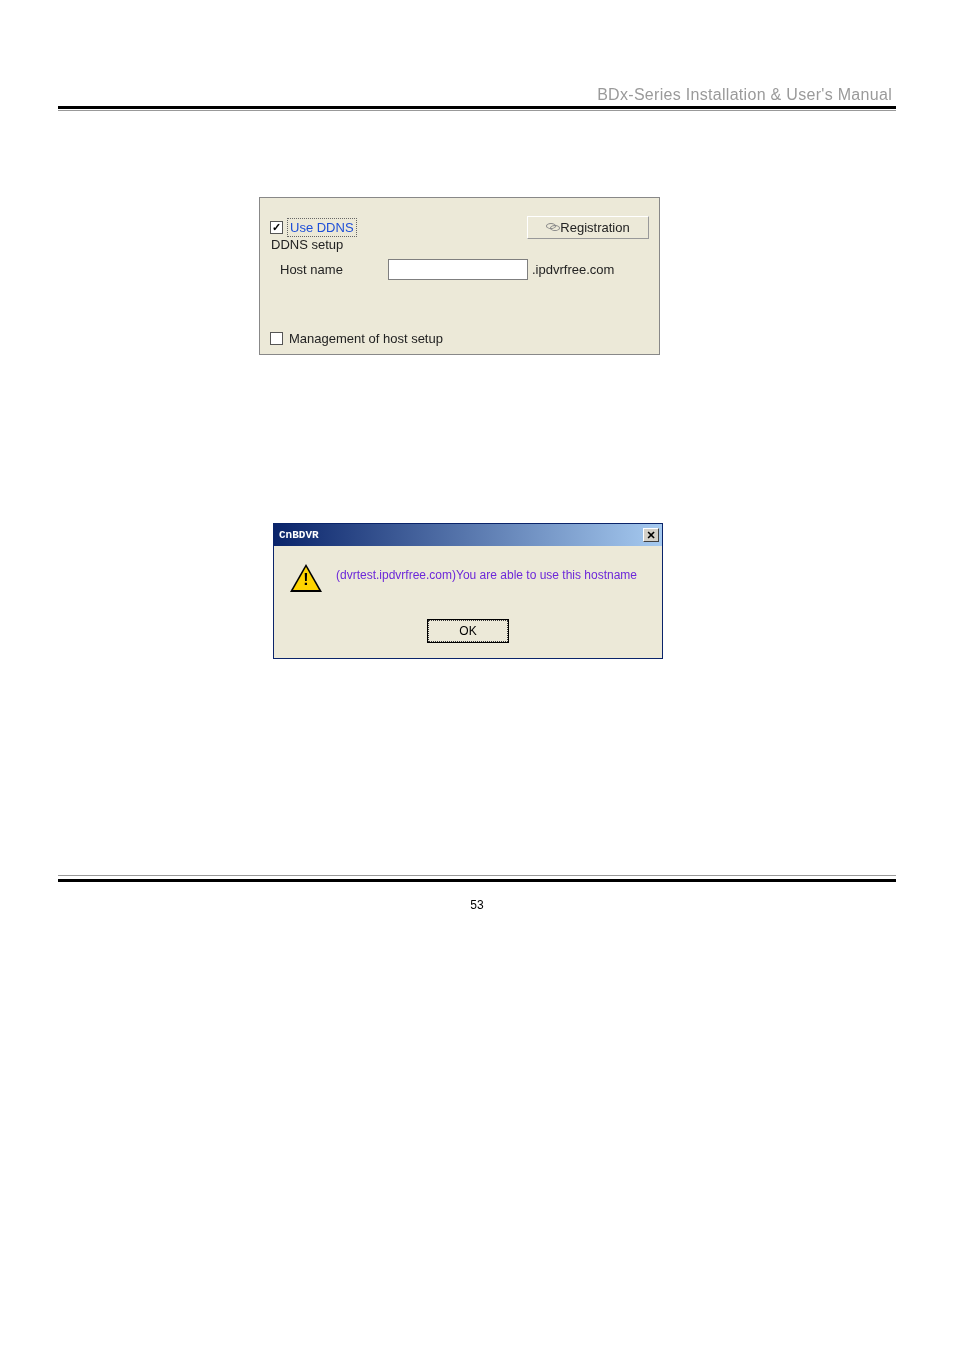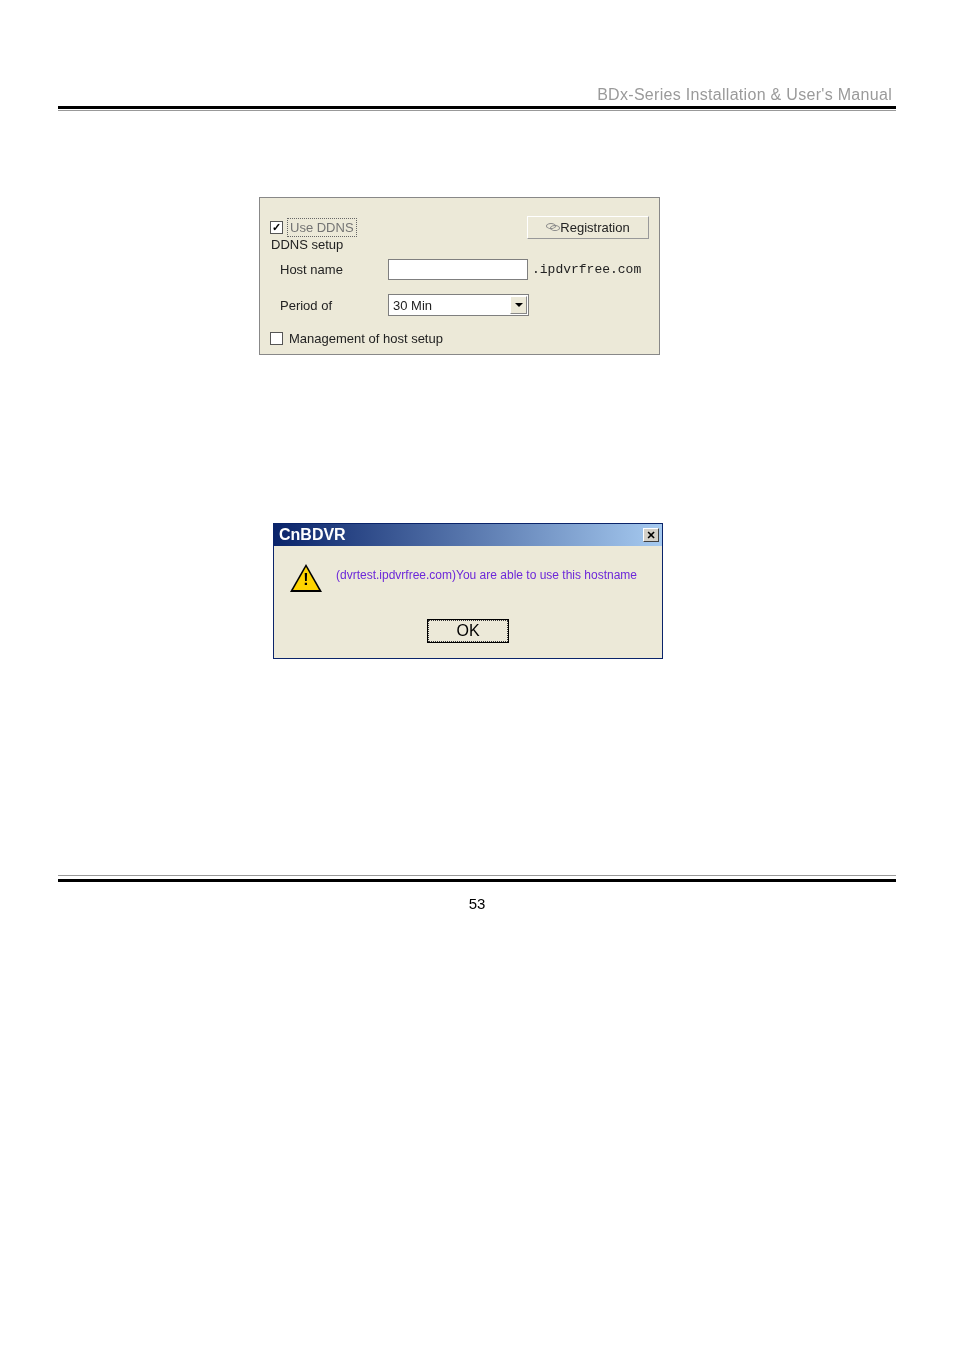--- a/index.html
+++ b/index.html
@@ -55,21 +55,21 @@
       right: 58px;
       height: 3px;
       background: #000;
     }
     .page-number {
       position: absolute;
       bottom: 40px;
       left: 0;
       right: 0;
       text-align: center;
-      font-size: 15px;
+      font-size: 12px;
       color: #000;
     }
 
     
     .ddns-panel {
       position: absolute;
       top: 197px;
       left: 259px;
       width: 401px;
       height: 158px;
@@ -113,21 +113,21 @@
       display: inline-flex;
       align-items: center;
       justify-content: center;
       font-size: 11px;
       line-height: 1;
       color: #000;
       font-weight: bold;
     }
     .cb-label {
       font-size: 13px;
-      color: #737373;
+      color: #1d4ed8;
       border: 1px dotted #666;
       padding: 1px 2px;
     }
     .registration-btn {
       margin-left: auto;
       width: 122px;
       height: 23px;
       background: #ece9d8;
       border: 1px solid #999;
       border-top-color: #fff;
@@ -163,21 +163,21 @@
       display: flex;
       align-items: center;
     }
     .row2 .lbl { font-size: 13px; color: #222; width: 108px; }
     .host-input {
       width: 140px;
       height: 21px;
       border: 1px solid #7f7f7f;
       background: #fff;
     }
-    .suffix { font-size: 13px; color: #222; margin-left: 4px; font-family: Liberation Mono, monospace; }
+    .suffix { font-size: 13px; color: #222; margin-left: 4px; }
 
     .row3 {
       position: absolute;
       top: 96px;
       left: 20px;
       right: 10px;
       height: 22px;
       display: flex;
       align-items: center;
     }
@@ -246,22 +246,23 @@
     .titlebar {
       height: 22px;
       background: linear-gradient(to right, #0a246a, #a6caf0);
       display: flex;
       align-items: center;
       padding: 0 3px;
     }
     .titlebar-title {
       color: #fff;
       font-weight: bold;
-      font-size: 16px;
+      font-size: 11px;
       padding-left: 2px;
+      font-family: Liberation Mono, monospace;
     }
     .close-btn {
       margin-left: auto;
       width: 16px;
       height: 14px;
       background: #d4d0c8;
       border: 1px solid #404040;
       border-top-color: #fff;
       border-left-color: #fff;
       display: flex;
@@ -320,21 +321,21 @@
       display: flex;
       justify-content: center;
       padding-bottom: 16px;
     }
     .ok-btn {
       width: 80px;
       height: 22px;
       border: 1px dotted #333;
       outline: 1px solid #000;
       background: #ece9d8;
-      font-size: 16px;
+      font-size: 12px;
       color: #000;
       display: flex;
       align-items: center;
       justify-content: center;
     }
   </style>
 </head>
 <body>
 
 <div class="page">
@@ -356,29 +357,20 @@
           <span>Registration</span>
         </div>
       </div>
 
       <div class="row2">
         <span class="lbl">Host name</span>
         <div class="host-input" value=""></div>
         <span class="suffix">.ipdvrfree.com</span>
       </div>
 
-      <div class="row3">
-        <span class="lbl">Period of</span>
-        <div class="period-select">
-          <span class="val">30 Min</span>
-          <span class="dropdown-btn">
-            <span class="tri"></span>
-          </span>
-        </div>
-      </div>
 
       <div class="row4">
         <span class="checkbox-empty"></span>
         <span class="lbl">Management of host setup</span>
       </div>
     </div>
   </div>
 
   <div class="dialog">
     <div class="titlebar">

